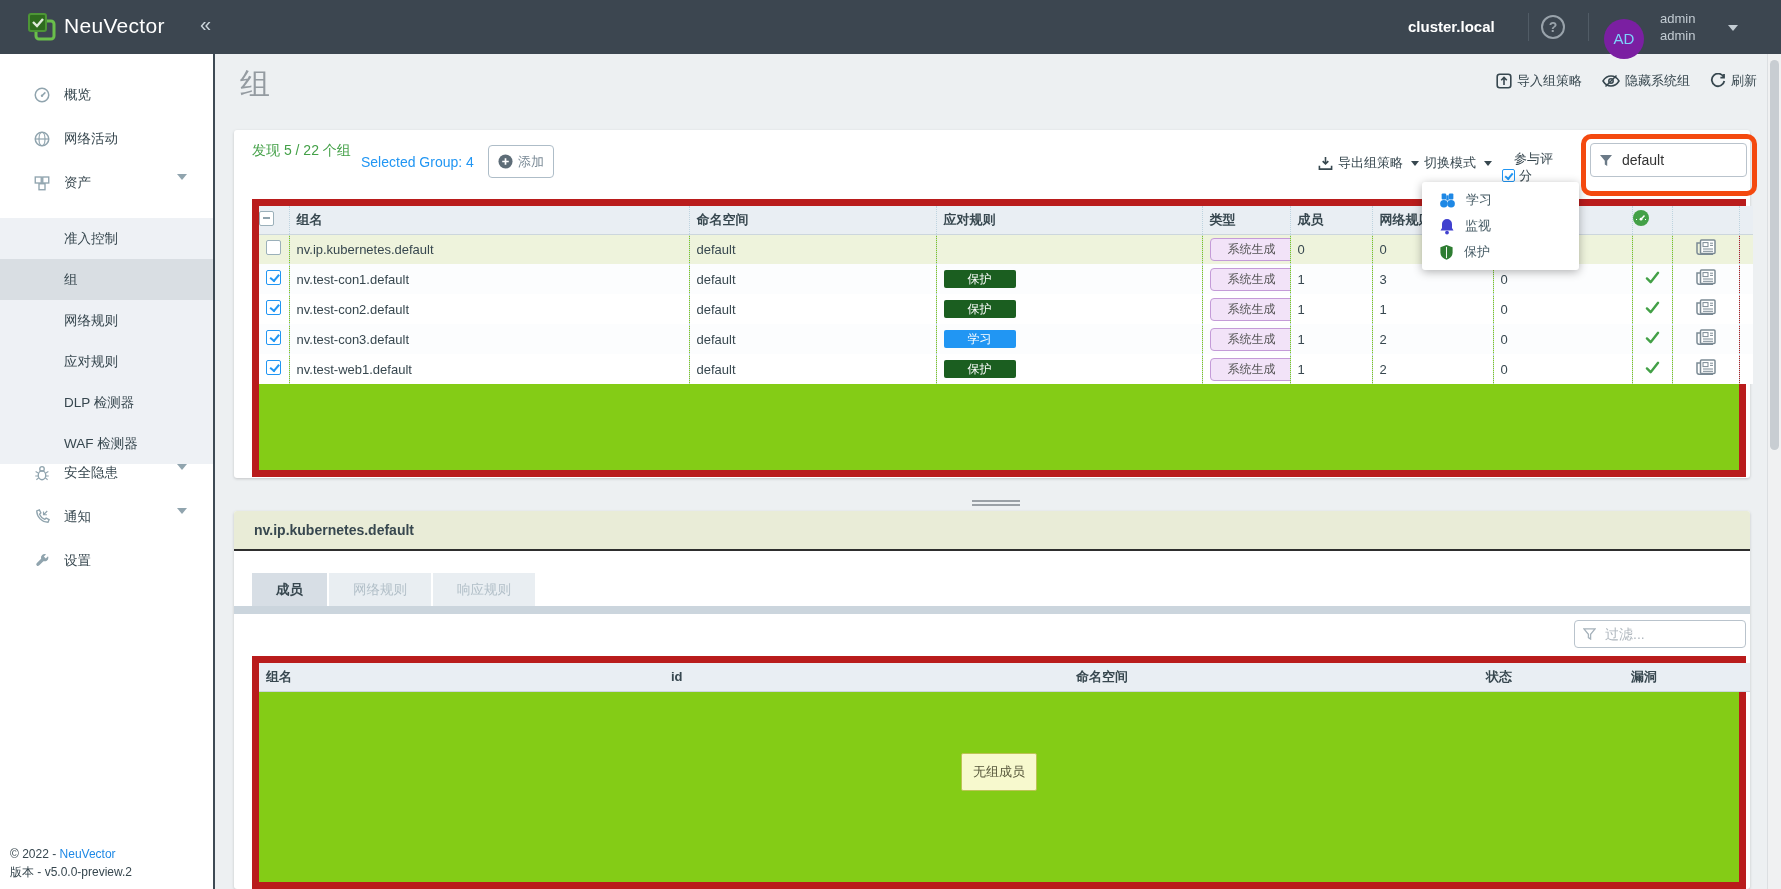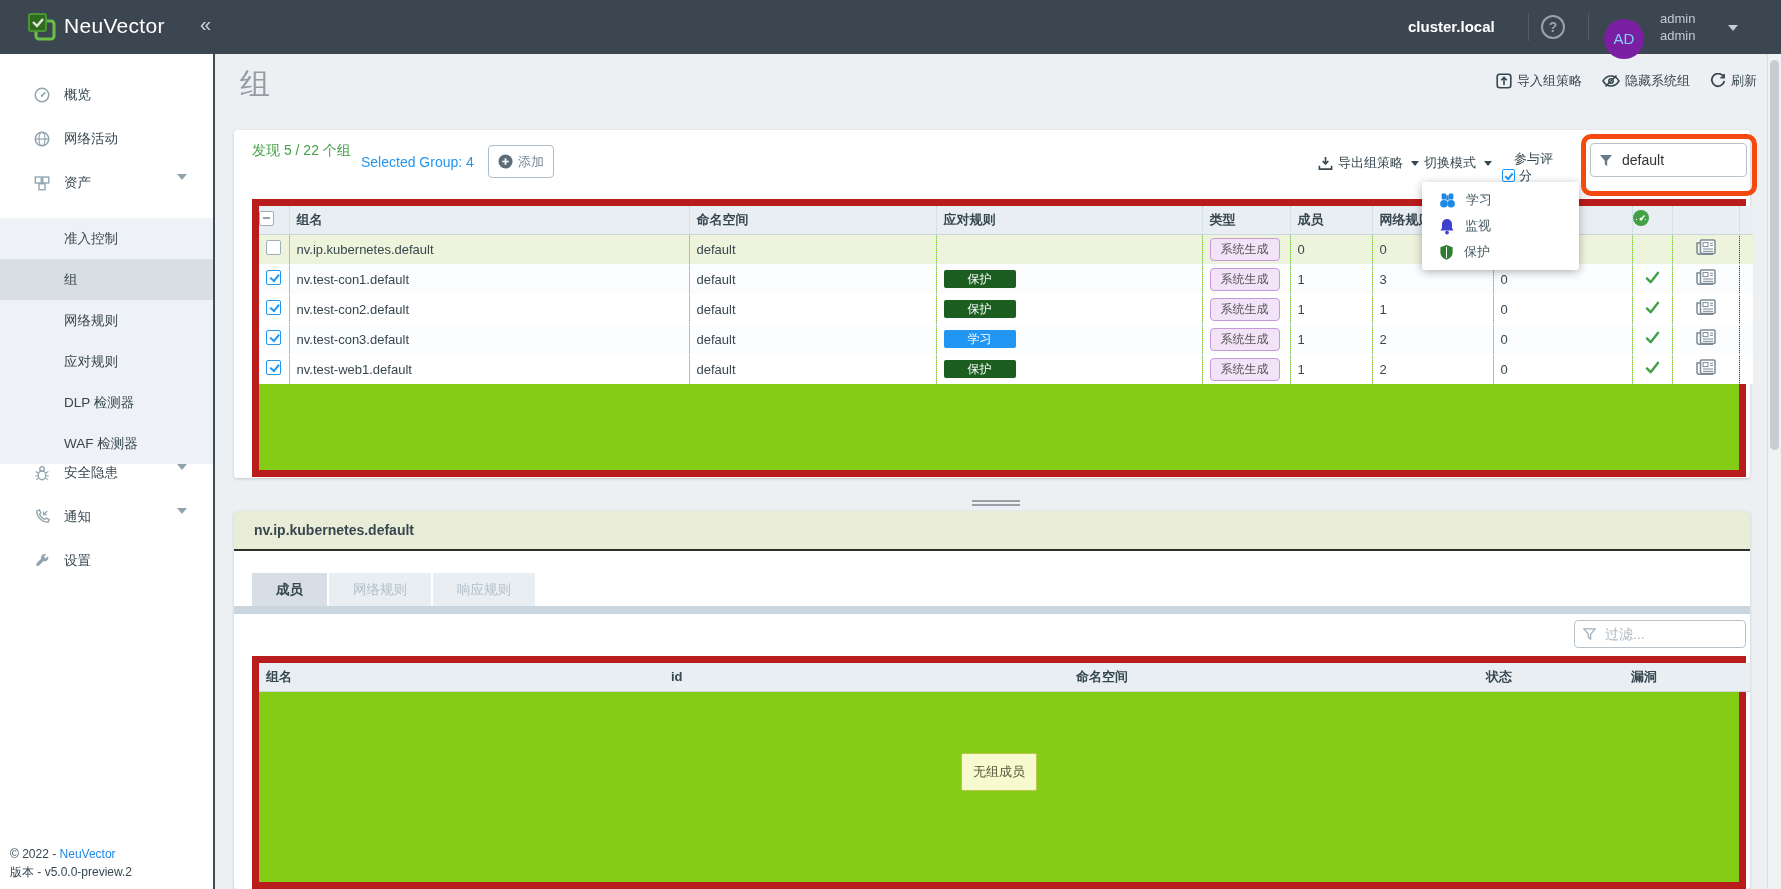--- a/index.html
+++ b/index.html
@@ -77,21 +77,21 @@
   table.grid td{height:30px;padding:0 0 0 7px;color:#37474f;overflow:hidden;white-space:nowrap}
   .g1 th,.g1 td{border-right:1px dotted #bdd3df}
   .g1 th:last-child,.g1 td:last-child{border-right:none}
   tr.r-sel td{background:#eef3dc}
   tr.r-a td{background:#fcfdfe}
   tr.r-b td{background:#ffffff}
   .cell-center{text-align:center;padding:0!important}
   .badge{display:inline-block;width:72px;height:18px;line-height:18px;border-radius:2px;color:#fff;font-size:12px;text-align:center}
   .badge-protect{background:var(--protect)}
   .badge-learn{background:var(--learn)}
-  .pill{display:inline-block;padding:2px 10px;background:#f2e3f8;border:1px solid #c49bd8;border-radius:4px;font-size:12px;color:#555}
+  .pill{display:inline-block;padding:2px 17px;background:#f2e3f8;border:1px solid #c49bd8;border-radius:4px;font-size:12px;color:#555}
 
   
   .filter-box{position:absolute;background:#fff;border:1px solid #b9c3cc;border-radius:4px;display:flex;align-items:center;padding:0 8px;gap:7px}
   .filter-box input{border:none;outline:none;font-size:14px;color:#333;width:100%;font-family:inherit;background:transparent}
   .filter-box.f2 input::placeholder{color:#b0b8bf}
   .red-annotation{position:absolute;left:1581px;top:134px;width:176px;height:62px;border:5px solid var(--annotation);
                   border-radius:10px;z-index:55;pointer-events:none}
 
   
   .dropdown{position:absolute;left:1422px;top:182px;width:157px;height:88px;background:#fff;border-radius:3px;

